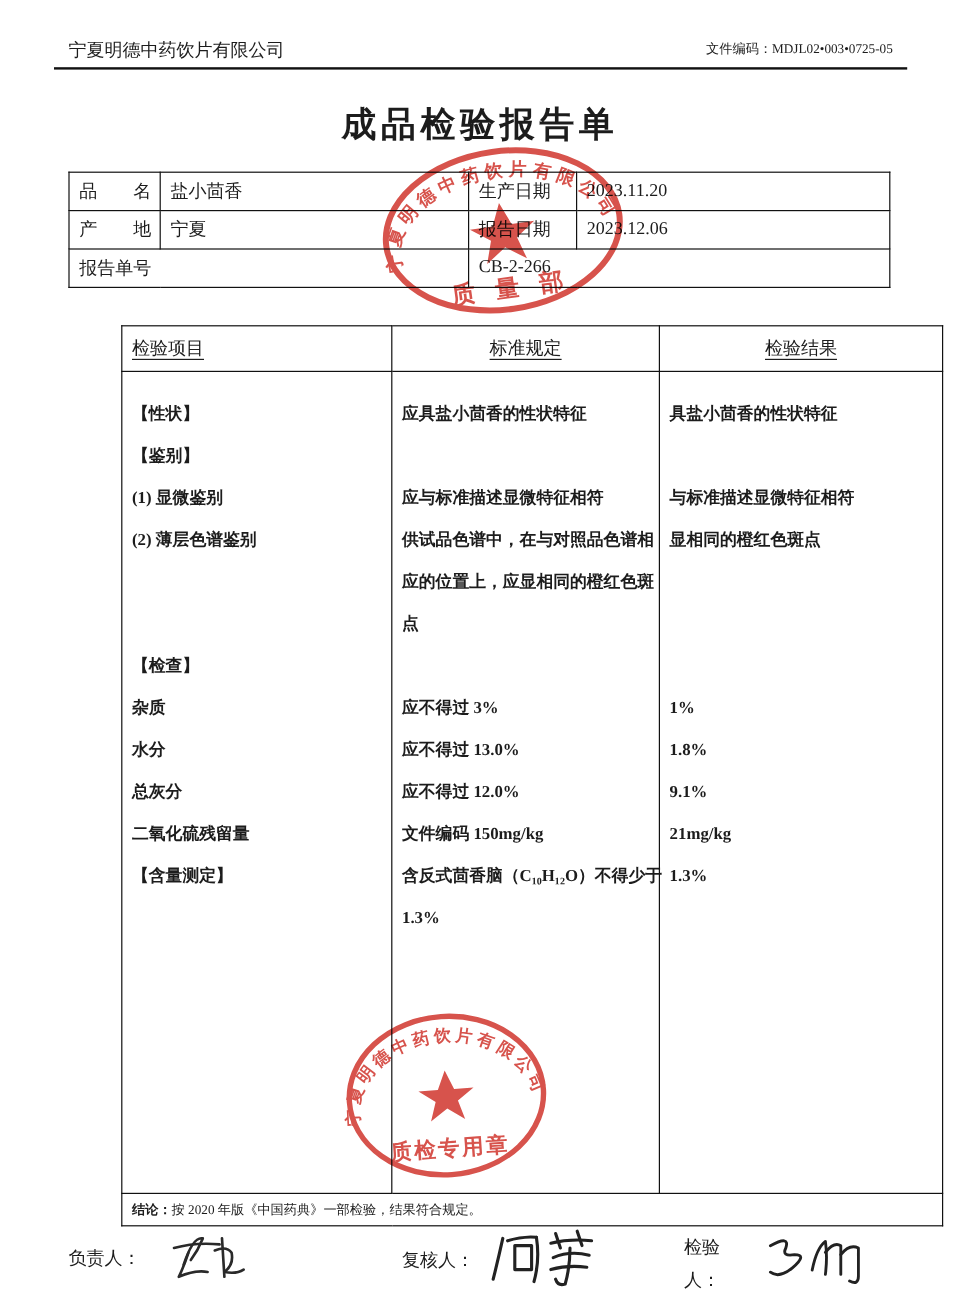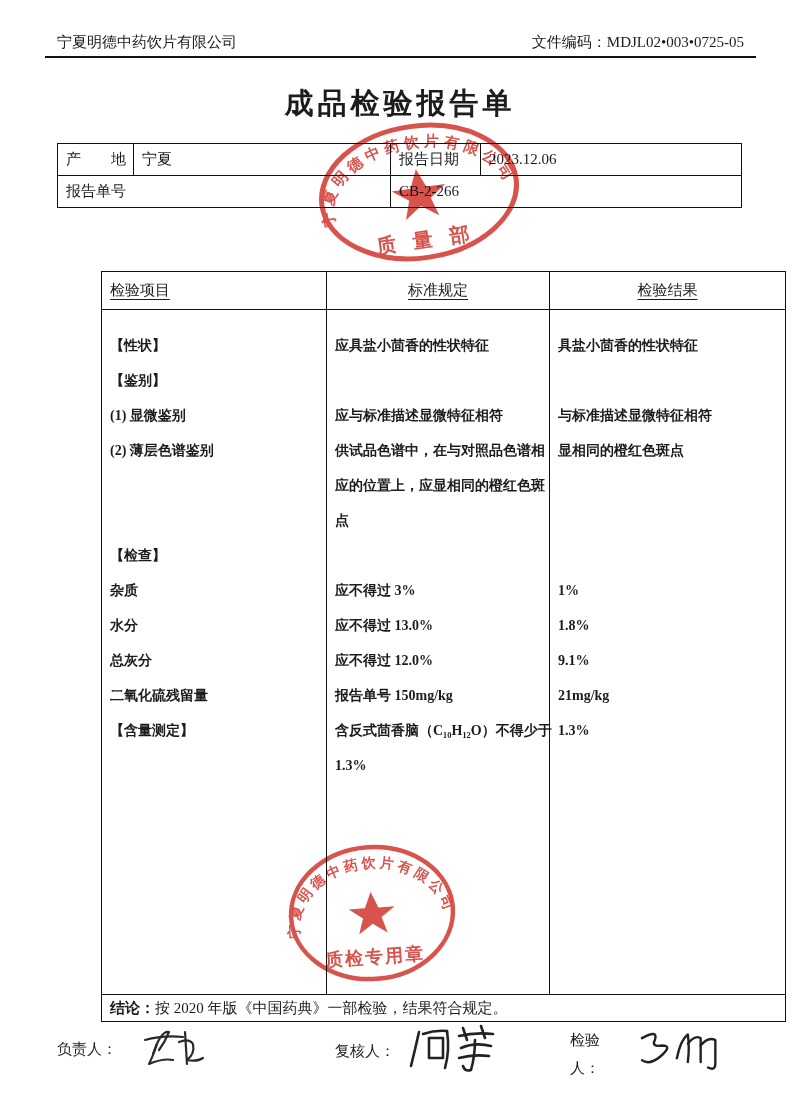--- a/index.html
+++ b/index.html
@@ -1,38 +1,38 @@
 <!DOCTYPE html>
 <html><head>
 <meta charset="utf-8">
 <style>
   * { margin:0; padding:0; box-sizing:border-box; }
   html,body { width:800px; height:1097px; background:#ffffff; position:relative;
     font-family:"Liberation Serif","DejaVu Serif",serif; color:#1c1c1c; }
 
   .hdr-left  { position:absolute; left:57px;  top:33px; font-size:15px; }
-  .hdr-right { position:absolute; right:56px; top:33px; font-size:15px;margin-left:32px; }
+  .hdr-right { position:absolute; right:56px; top:33px; font-size:11px;margin-left:32px; }
   .hdr-rule  { position:absolute; left:45px; right:44px; top:56px; border-top:2.5px solid #111; }
 
   .doc-title { position:absolute; left:0; top:84px; width:800px; text-align:center;
                font-size:29px; font-weight:bold; letter-spacing:4px; }
 
   table { border-collapse:collapse; table-layout:fixed; }
   td    { border:1px solid #111; font-size:15px; padding:0 8px; white-space:nowrap; }
 
   .info-table { position:absolute; left:57px; top:143px; width:684px; }
   .info-table td { height:32px; }
 
   .main-table { position:absolute; left:57px; top:271px; width:684px;margin-left:44px; }
   .main-table td.hd { height:38px; text-align:center; }
   .main-table td.hd.first { text-align:left; }
   .main-table td.hd span { text-decoration:underline; text-underline-offset:4px; }
   .main-table td.body-cell { height:685px; vertical-align:top; padding:18px 0 0 8px; overflow:visible; }
   .tline { height:35px; line-height:35px; font-size:14px; white-space:nowrap;font-weight:bold; }
-  .concl-cell { height:27px; font-size:15px; }
+  .concl-cell { height:27px; font-size:11px; }
   .concl-cell b { font-weight:bold; }
 
   .footer { position:absolute; left:57px; top:1026px; width:684px; height:60px; font-size:15px; }
   .sig-group { position:absolute; top:0; display:flex; align-items:center; }
   .sig-group .lbl { line-height:28px; }
   .sig-group svg { margin-left:6px; margin-top:-6px; }
   .g1 { left:0; } .g2 { left:278px; } .g3 { left:513px; }
 
   .stamp { position:absolute; pointer-events:none; mix-blend-mode:multiply; opacity:.85; }
   .stamp-top    { left:313px; top:116px;  width:212px; height:152px; }
@@ -48,20 +48,26 @@
 <div class="doc-title">成品检验报告单</div>
 
 <table class="info-table">
   <colgroup>
       <col style="width:76px">
       <col style="width:257px">
       <col style="width:90px">
       <col style="width:261px">
     </colgroup>
   <tbody>
+      <tr>
+    <td>品　　名</td>
+    <td>盐小茴香</td>
+    <td>生产日期</td>
+    <td>2023.11.20</td>
+  </tr>
   <tr>
     <td>产　　地</td>
     <td>宁夏</td>
     <td>报告日期</td>
     <td>2023.12.06</td>
   </tr>
   <tr>
     <td colspan="2">报告单号</td>
     <td colspan="2">CB-2-266</td>
   </tr>
@@ -100,21 +106,21 @@
       <div class="tline">应具盐小茴香的性状特征</div>
       <div class="tline"></div>
       <div class="tline">应与标准描述显微特征相符</div>
       <div class="tline">供试品色谱中，在与对照品色谱相</div>
       <div class="tline">应的位置上，应显相同的橙红色斑</div>
       <div class="tline">点</div>
       <div class="tline"></div>
       <div class="tline">应不得过 3%</div>
       <div class="tline">应不得过 13.0%</div>
       <div class="tline">应不得过 12.0%</div>
-      <div class="tline">报告单号 150mg/kg</div>
+      <div class="tline">文件编码 150mg/kg</div>
       <div class="tline">含反式茴香脑（C₁₀H₁₂O）不得少于</div>
       <div class="tline">1.3%</div>
     </td>
     <td class="body-cell">
       <div class="tline">具盐小茴香的性状特征</div>
       <div class="tline"></div>
       <div class="tline">与标准描述显微特征相符</div>
       <div class="tline">显相同的橙红色斑点</div>
       <div class="tline"></div>
       <div class="tline"></div>

